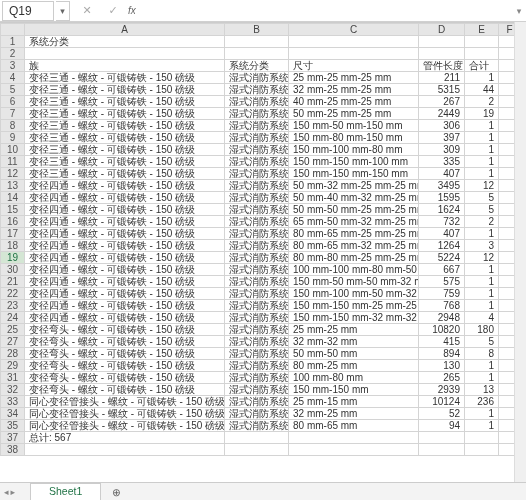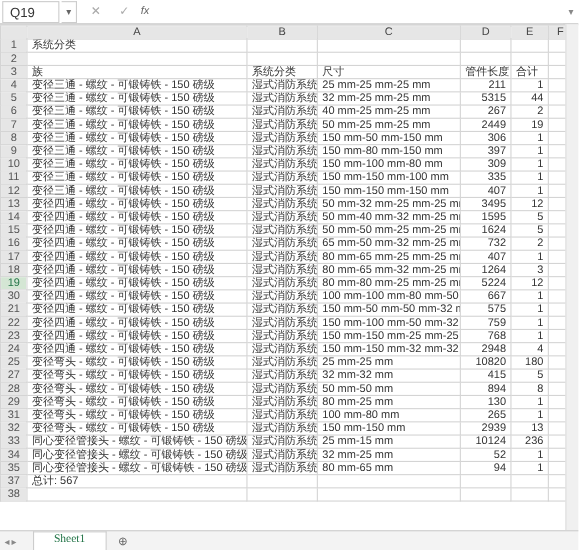--- a/index.html
+++ b/index.html
@@ -22,21 +22,21 @@
 th.colhdr { position: sticky; top:0; }
 td.num { text-align: right; }
 col.cA { width: 200px; }
 col.cB { width: 64px; }
 col.cC { width: 130px; }
 col.cD { width: 46px; }
 col.cE { width: 34px; }
 col.cF { width: 22px; }
 
 .tabs { position: absolute; bottom: 0; left: 0; right: 0; height: 18px; background: #f3f3f3; border-top: 1px solid #ccc; display: flex; align-items: center; padding-left: 30px; font-size: 10.5px; }
-.tab { background: #fff; border: 1px solid #ccc; border-bottom: none; padding: 1px 18px; height: 17px; color: #217346; font-family: Liberation Serif, serif; }
+.tab { background: #fff; border: 1px solid #ccc; border-bottom: none; padding: 1px 18px; height: 17px; color: #217346; }
 .tab-add { width: 18px; text-align: center; color: #666; margin-left: 6px; }
 .tabs-nav { position:absolute; left:4px; display:flex; gap:2px; color:#888; font-size:9px; }
 
 .scroll-right { position: absolute; top: 22px; right: 0; bottom: 18px; width: 12px; background: #f0f0f0; border-left: 1px solid #ddd; }
 
 tr.hl th.rowhdr { background: #d4e6d4; color:#217346; }
 </style>
 </head>
 <body>
 

